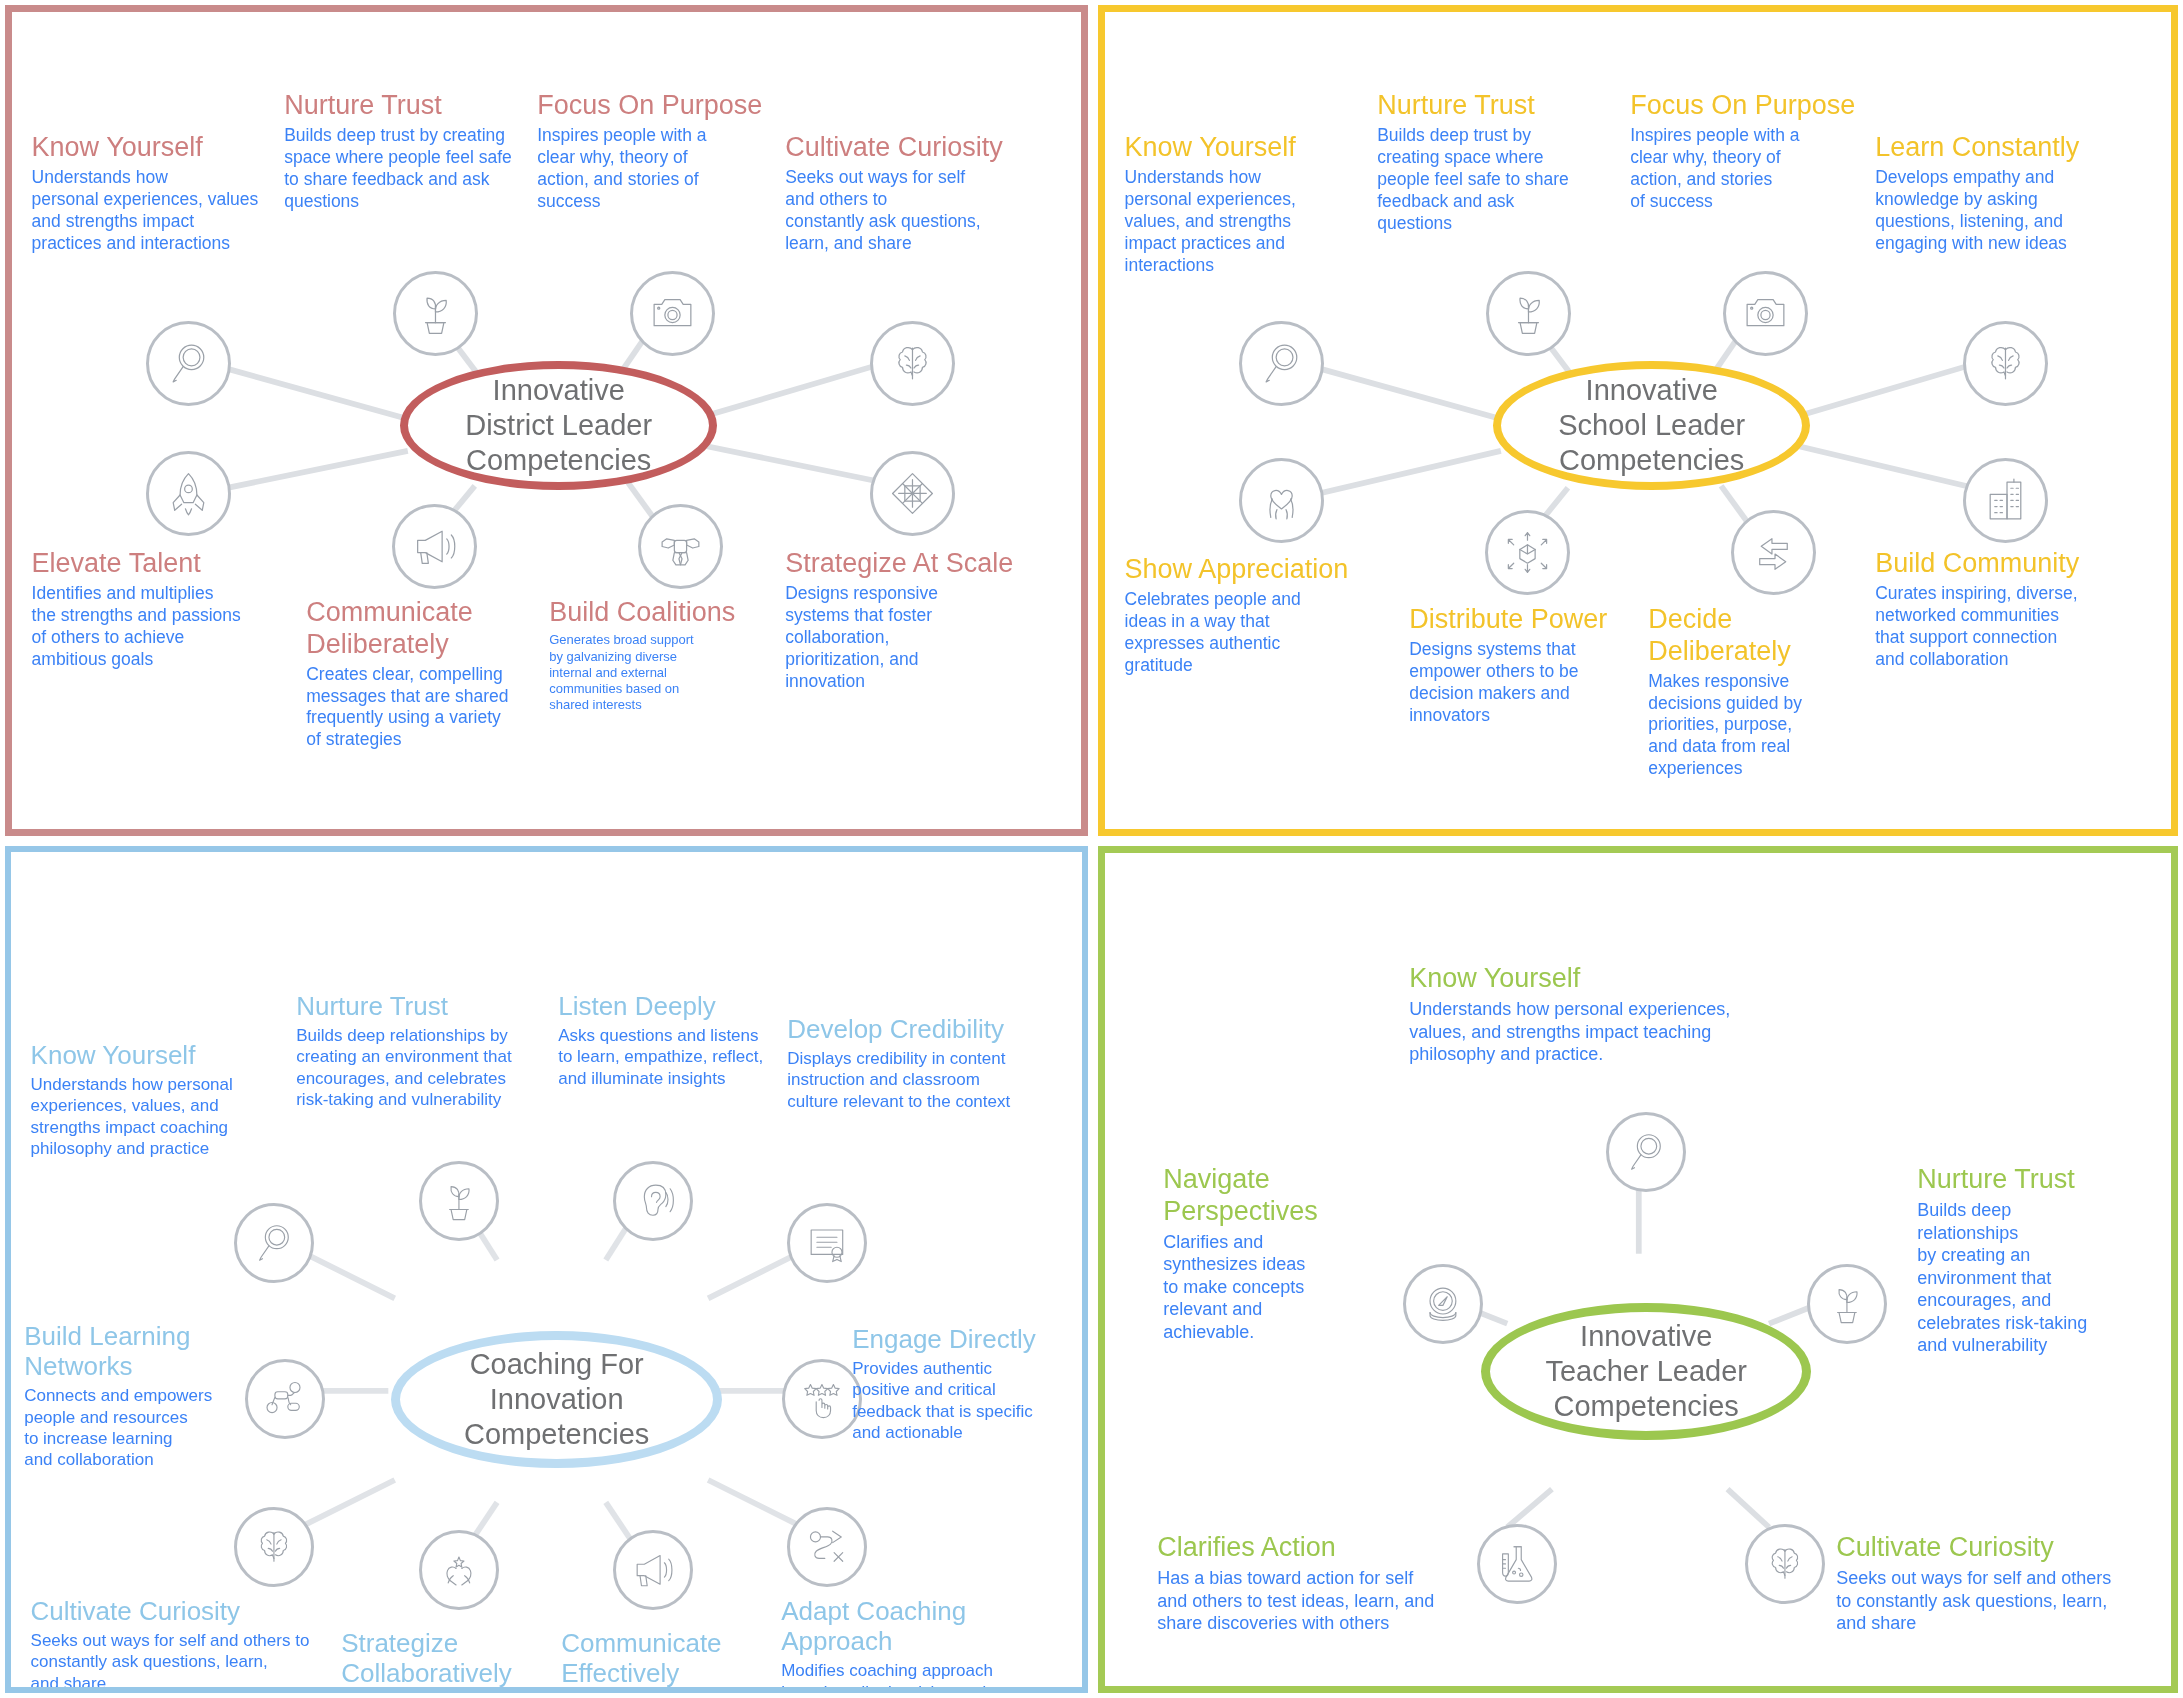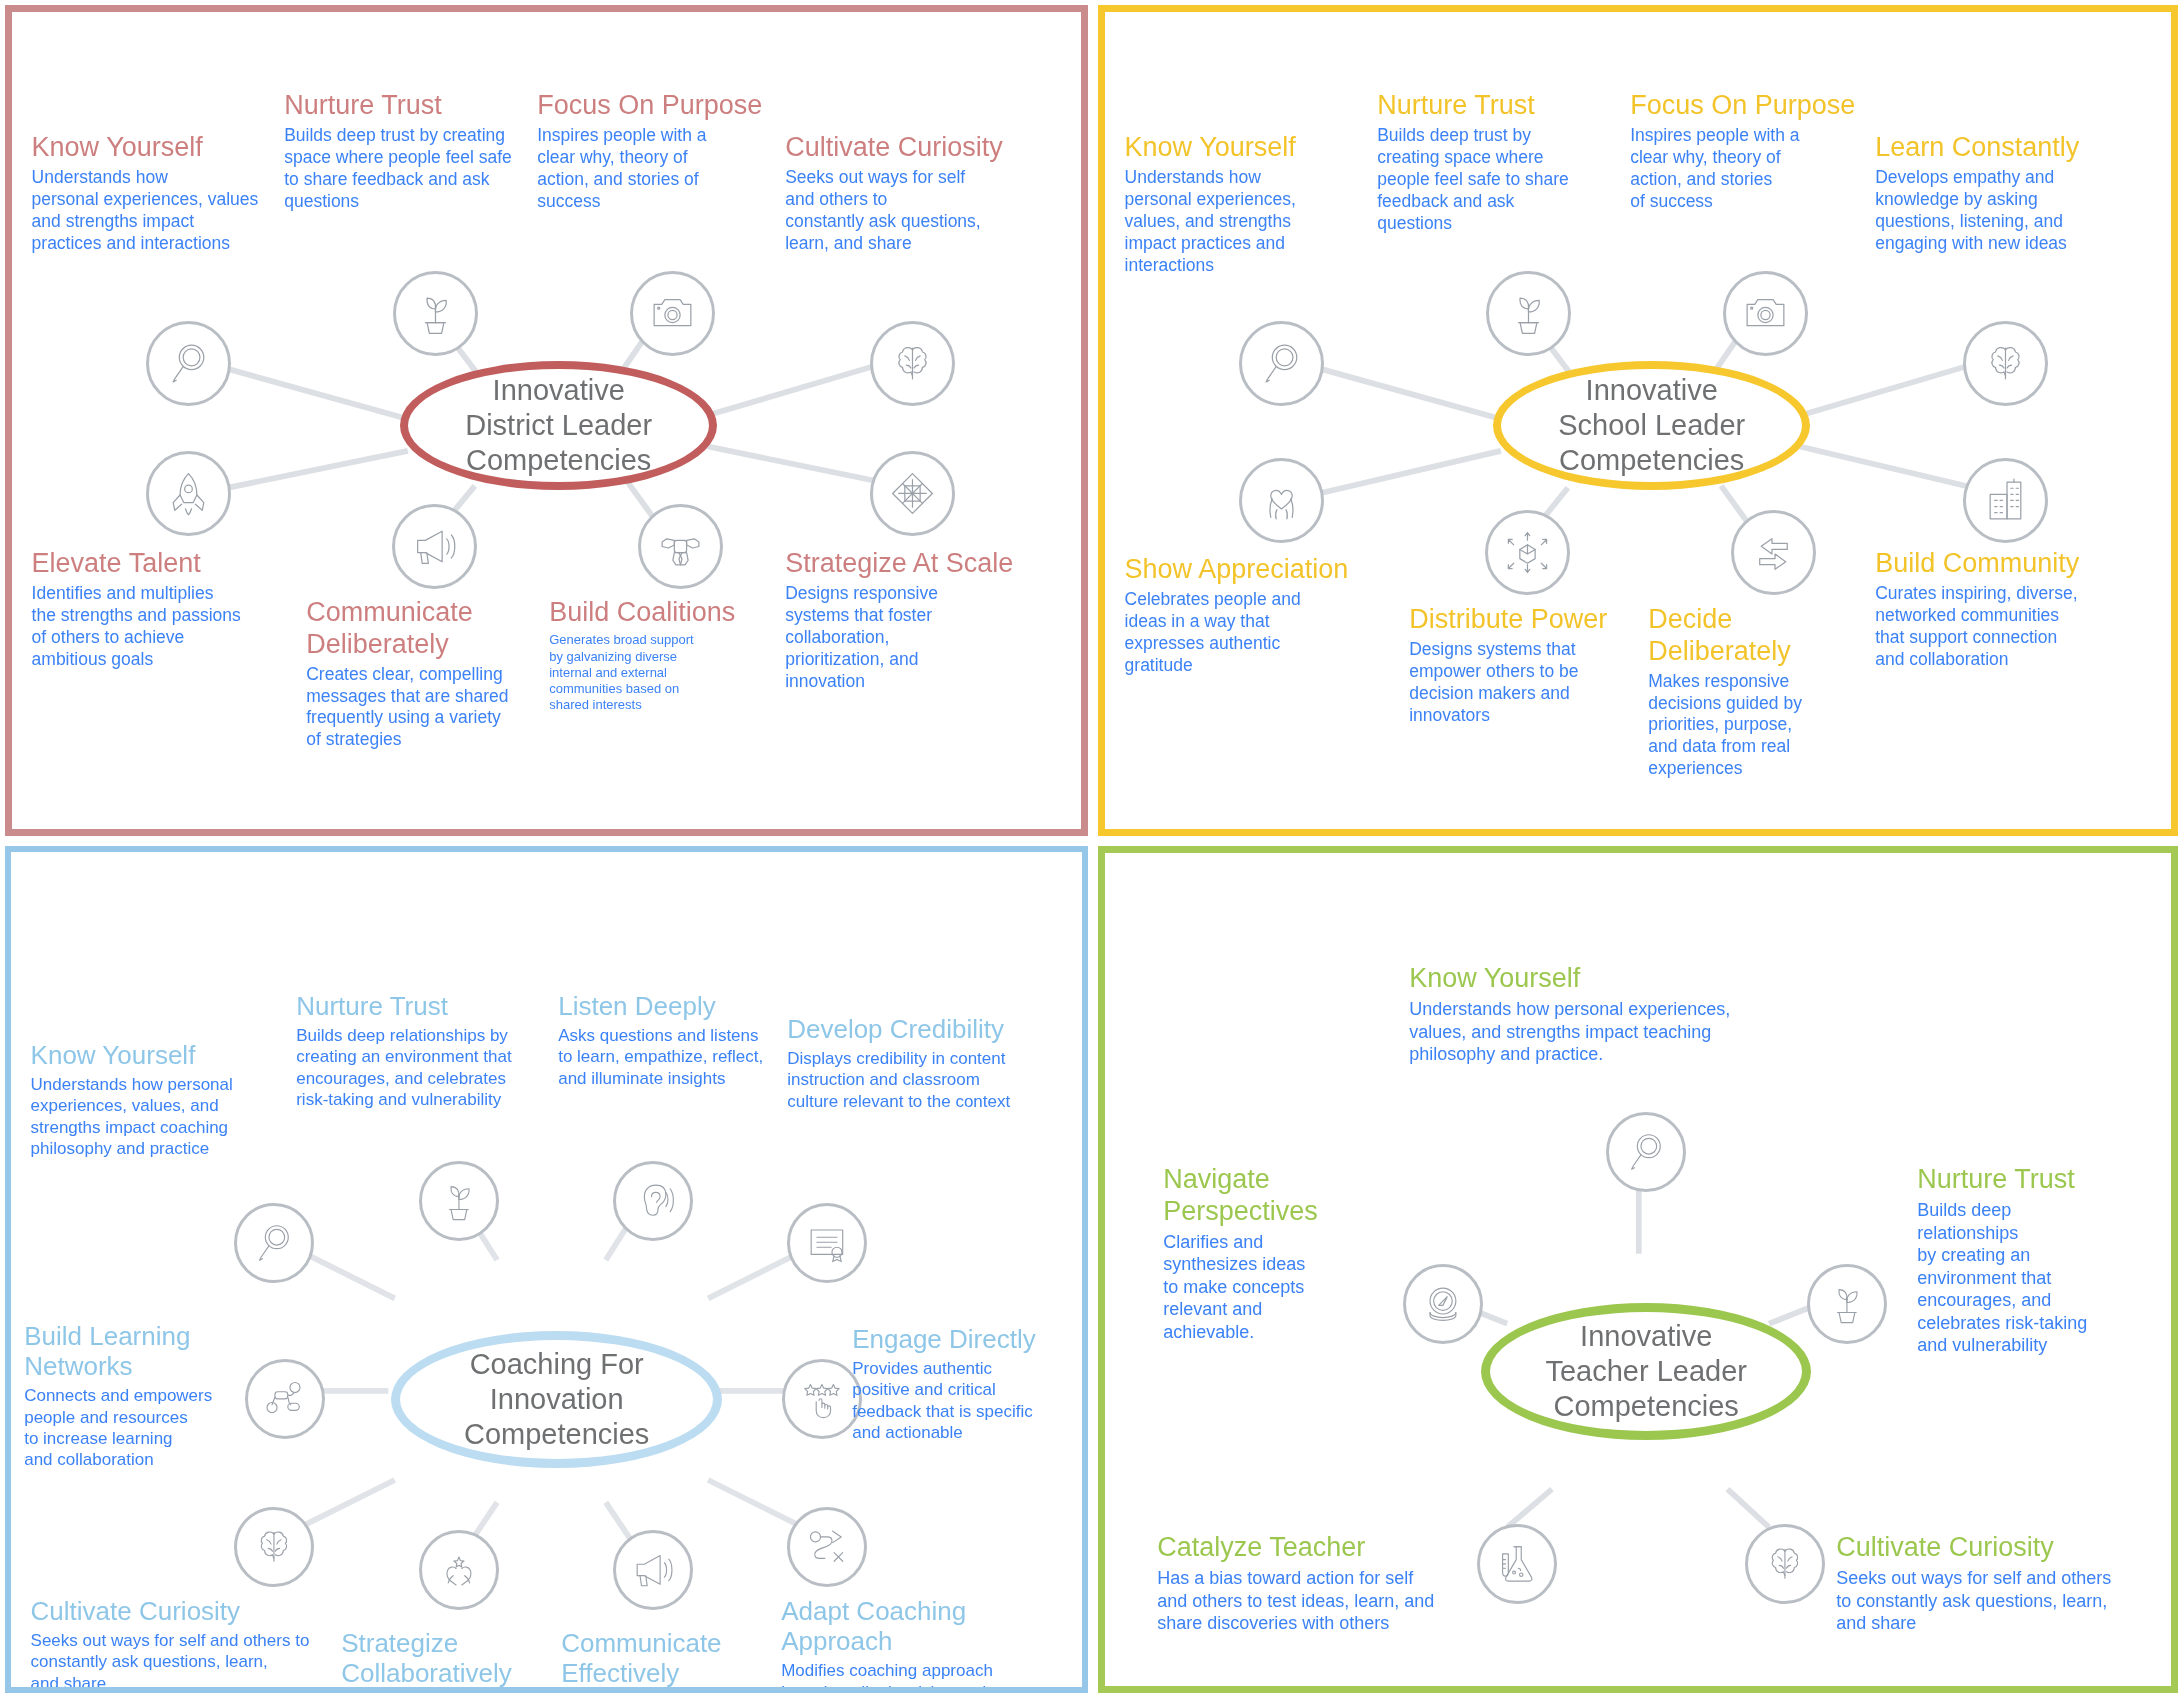--- a/index.html
+++ b/index.html
@@ -624,21 +624,21 @@
 celebrates risk-taking
 and vulnerability</div>
       </div>
       <div class="txt ta-c" style="left:731px; top:679px; width:298px;">
         <div class="t" style="font-size:27px;">Cultivate Curiosity</div>
         <div class="d" style="font-size:18px; white-space:pre-line;">Seeks out ways for self and others
 to constantly ask questions, learn,
 and share</div>
       </div>
       <div class="txt ta-c" style="left:52px; top:679px; width:311px;">
-        <div class="t" style="font-size:27px;">Catalyze Teacher</div>
+        <div class="t" style="font-size:27px;">Clarifies Action</div>
         <div class="d" style="font-size:18px; white-space:pre-line;">Has a bias toward action for self
 and others to test ideas, learn, and
 share discoveries with others</div>
       </div>
       <div class="txt ta-c" style="left:58px; top:311px; width:213px;">
         <div class="t" style="font-size:27px;">Navigate Perspectives</div>
         <div class="d" style="font-size:18px; white-space:pre-line;">Clarifies and
 synthesizes ideas
 to make concepts
 relevant and

